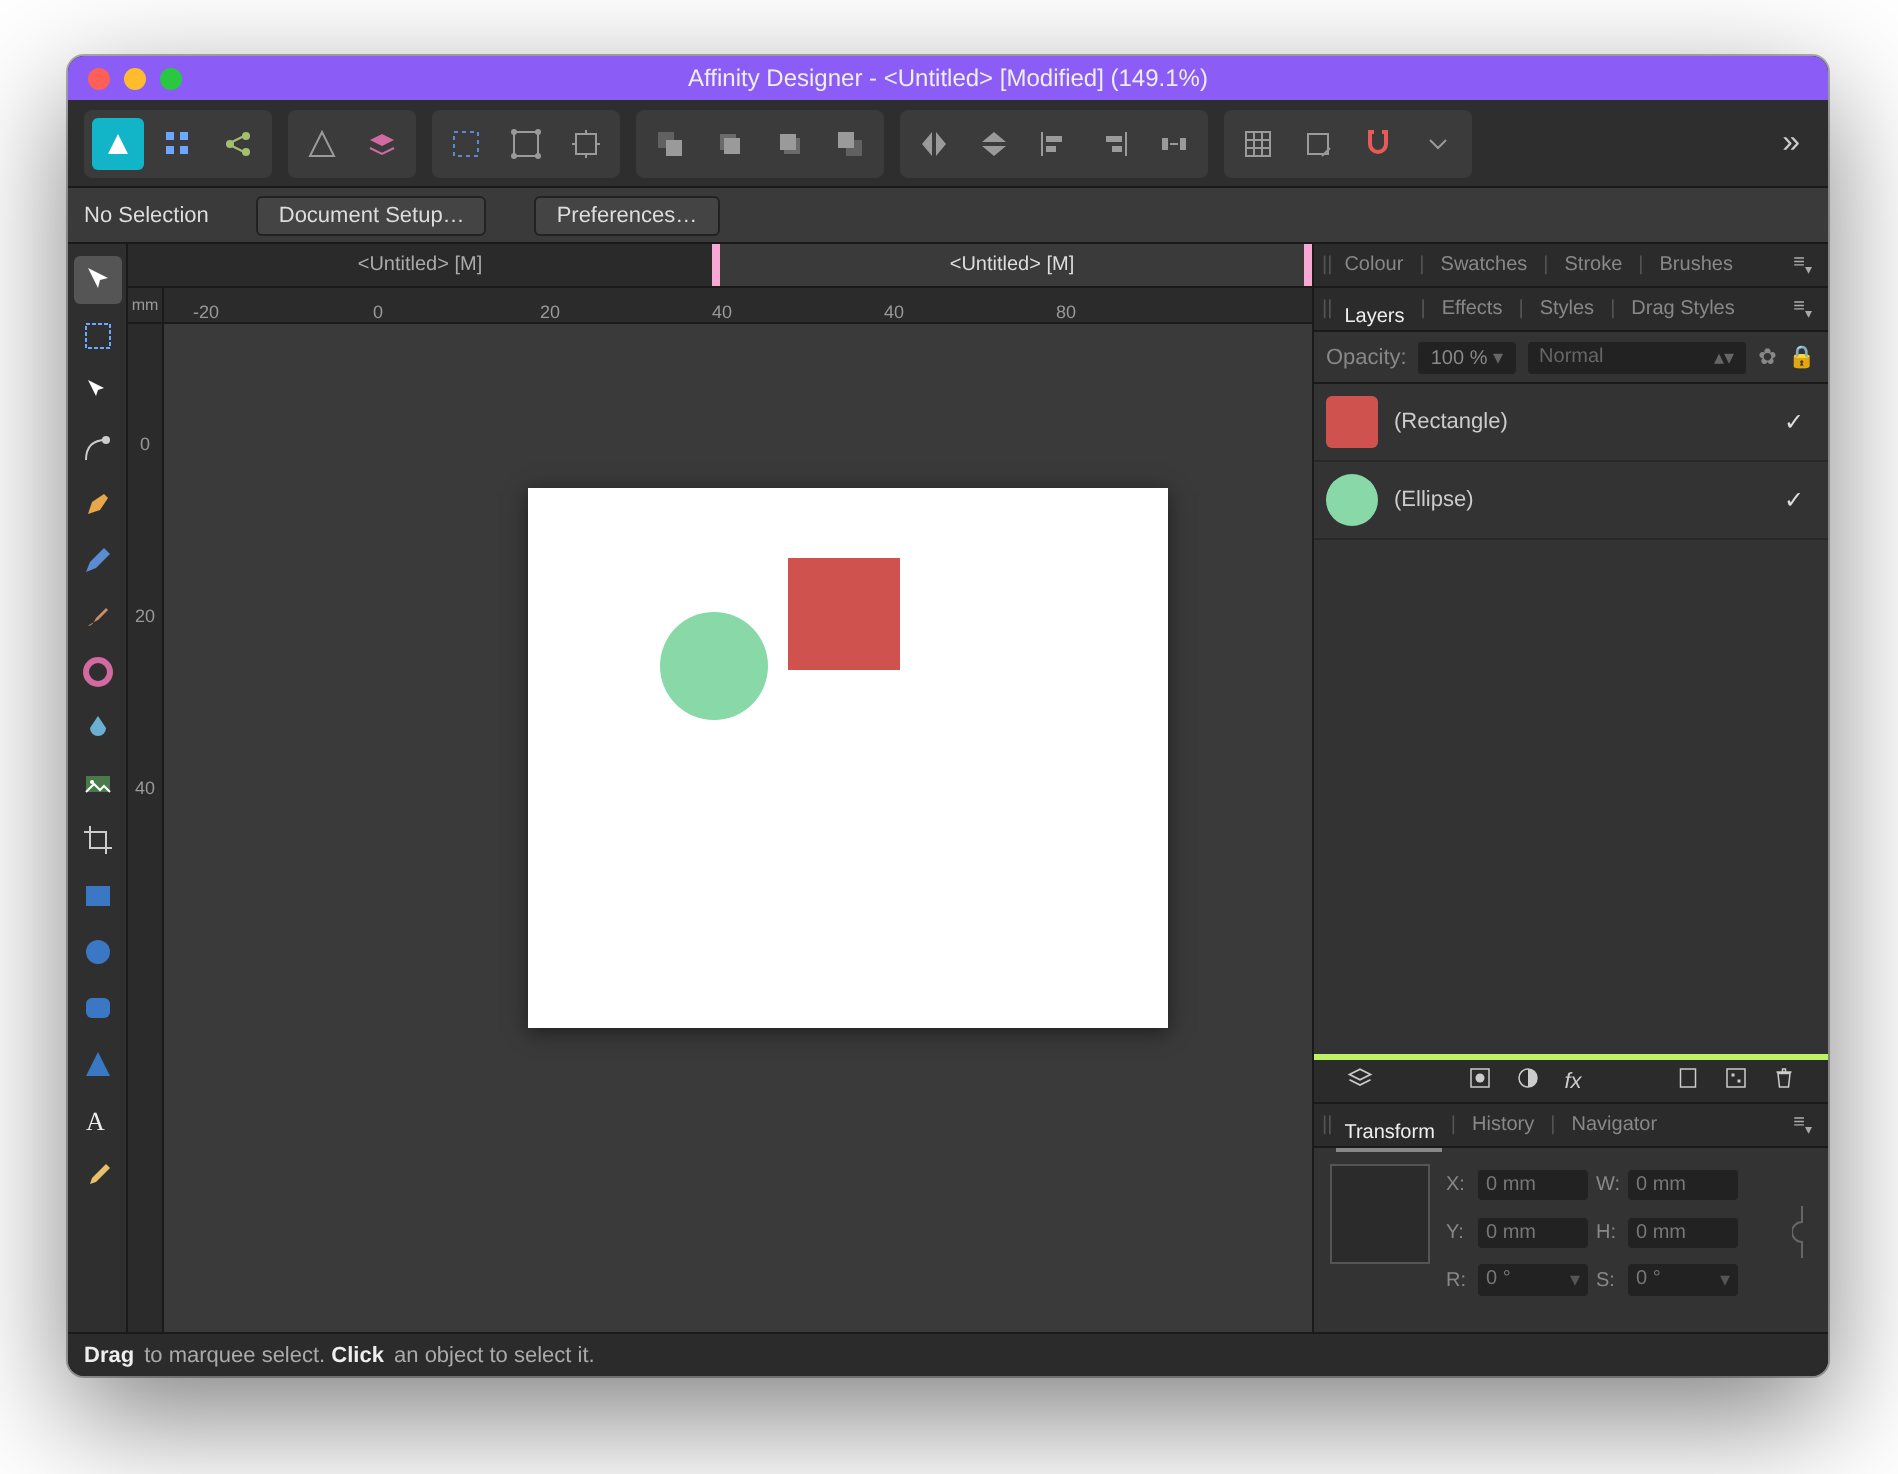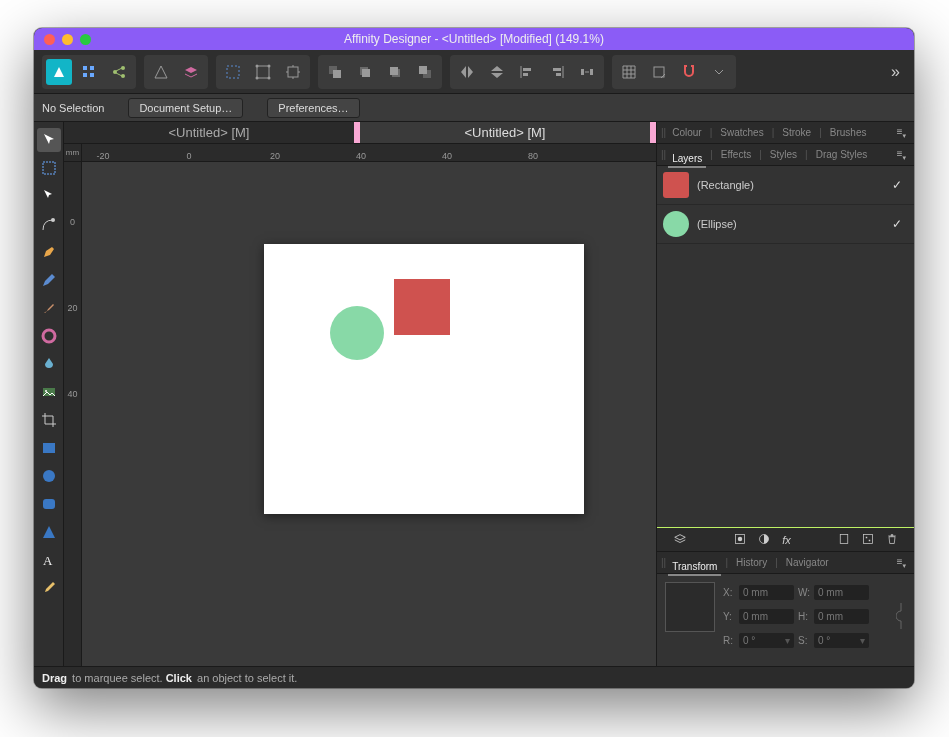--- a/index.html
+++ b/index.html
@@ -77,21 +77,21 @@
   .tool svg { width:16px; height:16px; }
 
   
   .center { flex:1; display:flex; flex-direction:column; min-width:0; }
   .doctabs {
     height: 22px; background:#2a2a2a; display:flex; align-items:stretch;
     border-bottom:1px solid #1a1a1a;
   }
   .doctab {
     flex:1; display:flex; align-items:center; justify-content:center;
-    font-size:13px; color:#aaa; border-right:6px solid #f9a8d4; cursor:pointer;
+    font-size:10px; color:#aaa; border-right:4px solid #f9a8d4; cursor:pointer;
   }
   .doctab.active { background:#3a3a3a; color:#ddd; }
 
   .canvas-wrap { flex:1; position:relative; background:#3a3a3a; overflow:hidden; }
   .ruler-h {
     position:absolute; left:18px; right:0; top:0; height:18px;
     background:#2b2b2b; border-bottom:1px solid #1a1a1a;
     display:flex; align-items:flex-end; font-size:9px; color:#999;
   }
   .ruler-h span { display:inline-block; width:86px; text-align:center; }
@@ -134,21 +134,21 @@
   .layers { flex:1; overflow:auto; }
   .layer {
     display:flex; align-items:center; gap:8px; padding:6px 6px;
     border-bottom:1px solid rgba(0,0,0,0.2);
   }
   .layer .swatch { width:26px; height:26px; border-radius:3px; }
   .layer .check { margin-left:auto; color:#ddd; font-size:12px; padding:0 6px; cursor:pointer; }
   .layer .name { color:#ccc;text-align:right; }
 
   .layer-footer {
-    height:24px; background:#2b2b2b; border-top:1px solid #bef264;
+    height:24px; background:#2b2b2b; border-top:3px solid #bef264;
     display:flex; align-items:center; gap:8px; padding:0 14px; color:#aaa;
   }
   .layer-footer .spacer { flex:1; }
   .lf-btn { cursor:pointer; padding:0 2px; }
 
   .transform-panel { background:#333; border-top:1px solid #1a1a1a; padding-bottom:8px;}
   .tp-body { display:flex; gap:8px; padding:8px; }
   .tp-anchor {
     width:50px; height:50px; border:1px solid #555; background:#2b2b2b;
   }
@@ -472,20 +472,30 @@
         <span class="ptab active">Layers</span>
           <span class="sep">|</span>
         <span class="ptab">Effects</span>
           <span class="sep">|</span>
         <span class="ptab">Styles</span>
           <span class="sep">|</span>
         <span class="ptab">Drag Styles</span>
         <span class="menu">≡<sub style="font-size:7px">▾</sub></span>
       </div>
 
+      <div class="opacity-row">
+        <span>Opacity:</span>
+        <span class="val"><span>100 %</span> <span style="color:#666">▾</span></span>
+        <span class="blend">
+            <span>Normal</span>
+            <span style="color:#666">▴▾</span>
+          </span>
+        <span style="cursor:pointer">✿</span>
+        <span style="cursor:pointer">🔒</span>
+      </div>
 
       <div class="layers">
         <div class="layer">
           <div class="swatch" style="background:#cf524f"></div>
           <span class="name">(Rectangle)</span>
           <span class="check">✓</span>
         </div>
         <div class="layer">
           <div class="swatch" style="background:#88d9a7;border-radius:50%"></div>
           <span class="name">(Ellipse)</span>

